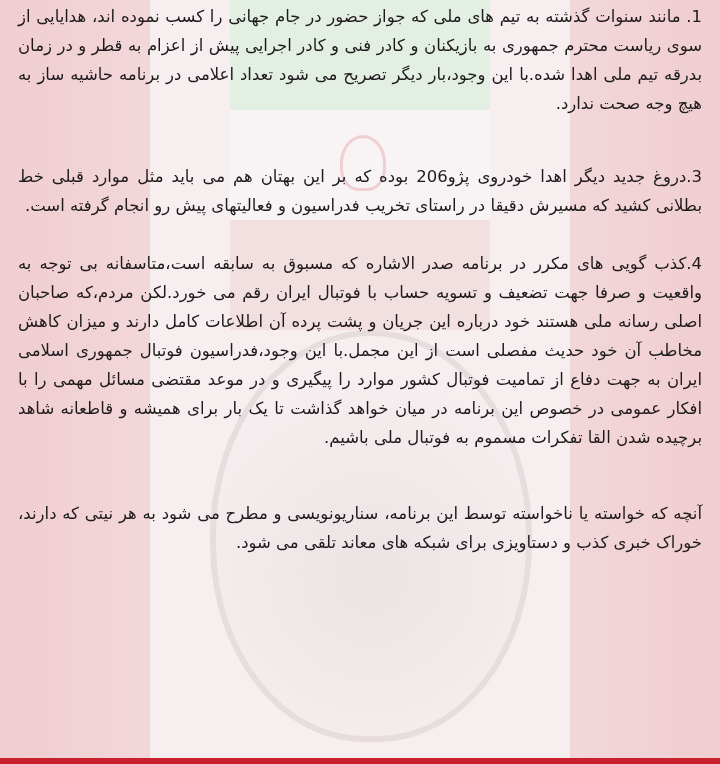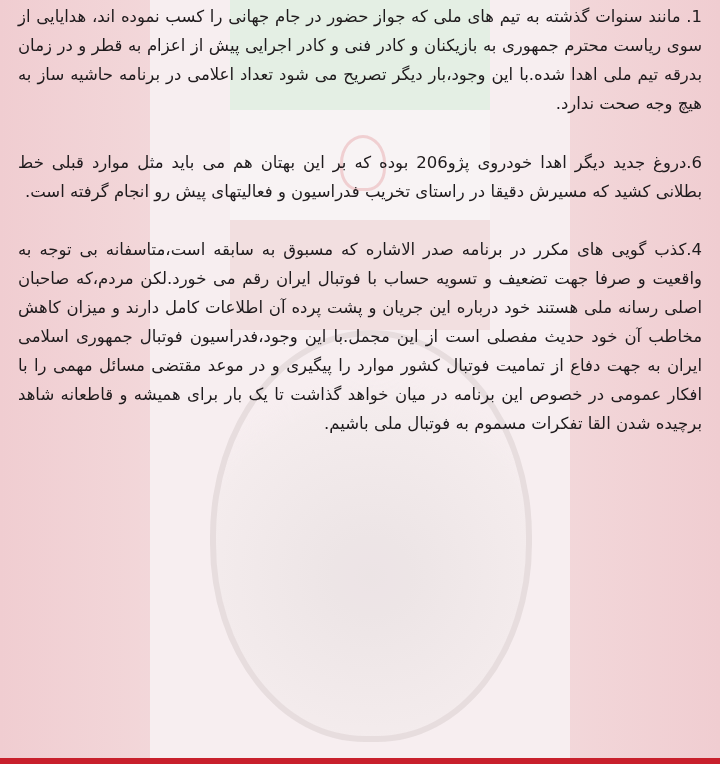--- a/index.html
+++ b/index.html
@@ -44,21 +44,21 @@
     }
     .content {
       position: absolute; top: 2px; left: 18px; right: 18px;
       direction: rtl; text-align: justify;
       color: #1e1a1c;
       font-size: 16.5px;
       line-height: 29px;
       z-index: 2;
     }
     .para { margin: 0 0 29px 0; }
-    .para.p1 { margin-bottom: 30px; }
+    .para.p1 { margin-bottom: 44px; }
     .para.p4 { margin-bottom: 47px; }
   </style>
 </head>
 <body>
 
 <div class="bg-left"></div>
 <div class="bg-right"></div>
 <div class="bg-center"></div>
 
 <div class="flag">
@@ -66,17 +66,18 @@
   <div class="white">
     <div class="emblem"></div>
   </div>
   <div class="red"></div>
 </div>
 
 <div class="logo"></div>
 
 <div class="content">
   <p class="para p1">1. مانند سنوات گذشته  به تیم های ملی که جواز حضور در جام جهانی را کسب نموده اند، هدایایی از سوی ریاست محترم جمهوری به بازیکنان و کادر فنی و کادر اجرایی پیش از اعزام به قطر و در زمان بدرقه تیم ملی اهدا شده.با این وجود،بار دیگر تصریح می شود تعداد اعلامی در برنامه حاشیه ساز به هیچ وجه صحت ندارد.</p>
-  <p class="para p3">6.دروغ جدید دیگر اهدا خودروی پژو206 بوده که بر این بهتان هم  می باید مثل موارد قبلی خط بطلانی کشید که مسیرش دقیقا در راستای تخریب فدراسیون و فعالیتهای پیش رو انجام گرفته است.</p>
+  <p class="para p3">3.دروغ جدید دیگر اهدا خودروی پژو206 بوده که بر این بهتان هم  می باید مثل موارد قبلی خط بطلانی کشید که مسیرش دقیقا در راستای تخریب فدراسیون و فعالیتهای پیش رو انجام گرفته است.</p>
   <p class="para p4">4.کذب گویی های مکرر در برنامه صدر الاشاره که مسبوق به سابقه است،متاسفانه بی توجه به واقعیت و صرفا جهت تضعیف و تسویه حساب با فوتبال ایران رقم می خورد.لکن مردم،که صاحبان اصلی رسانه ملی هستند خود درباره این جریان و پشت پرده آن اطلاعات کامل دارند و میزان کاهش مخاطب آن خود حدیث مفصلی است از این مجمل.با این وجود،فدراسیون فوتبال جمهوری اسلامی ایران به جهت دفاع از تمامیت فوتبال کشور موارد را پیگیری و در موعد مقتضی مسائل مهمی را با افکار عمومی در خصوص این برنامه در میان خواهد گذاشت تا یک بار برای همیشه و قاطعانه شاهد برچیده شدن القا تفکرات مسموم به فوتبال ملی باشیم.</p>
+  <p class="para p6">آنچه که خواسته یا ناخواسته توسط این برنامه، سناریونویسی و مطرح می شود به هر نیتی که دارند، خوراک خبری کذب و دستاویزی برای شبکه های معاند تلقی می شود.</p>
 </div>
 
 <div class="bottom-bar"></div>
 
 </body></html>

